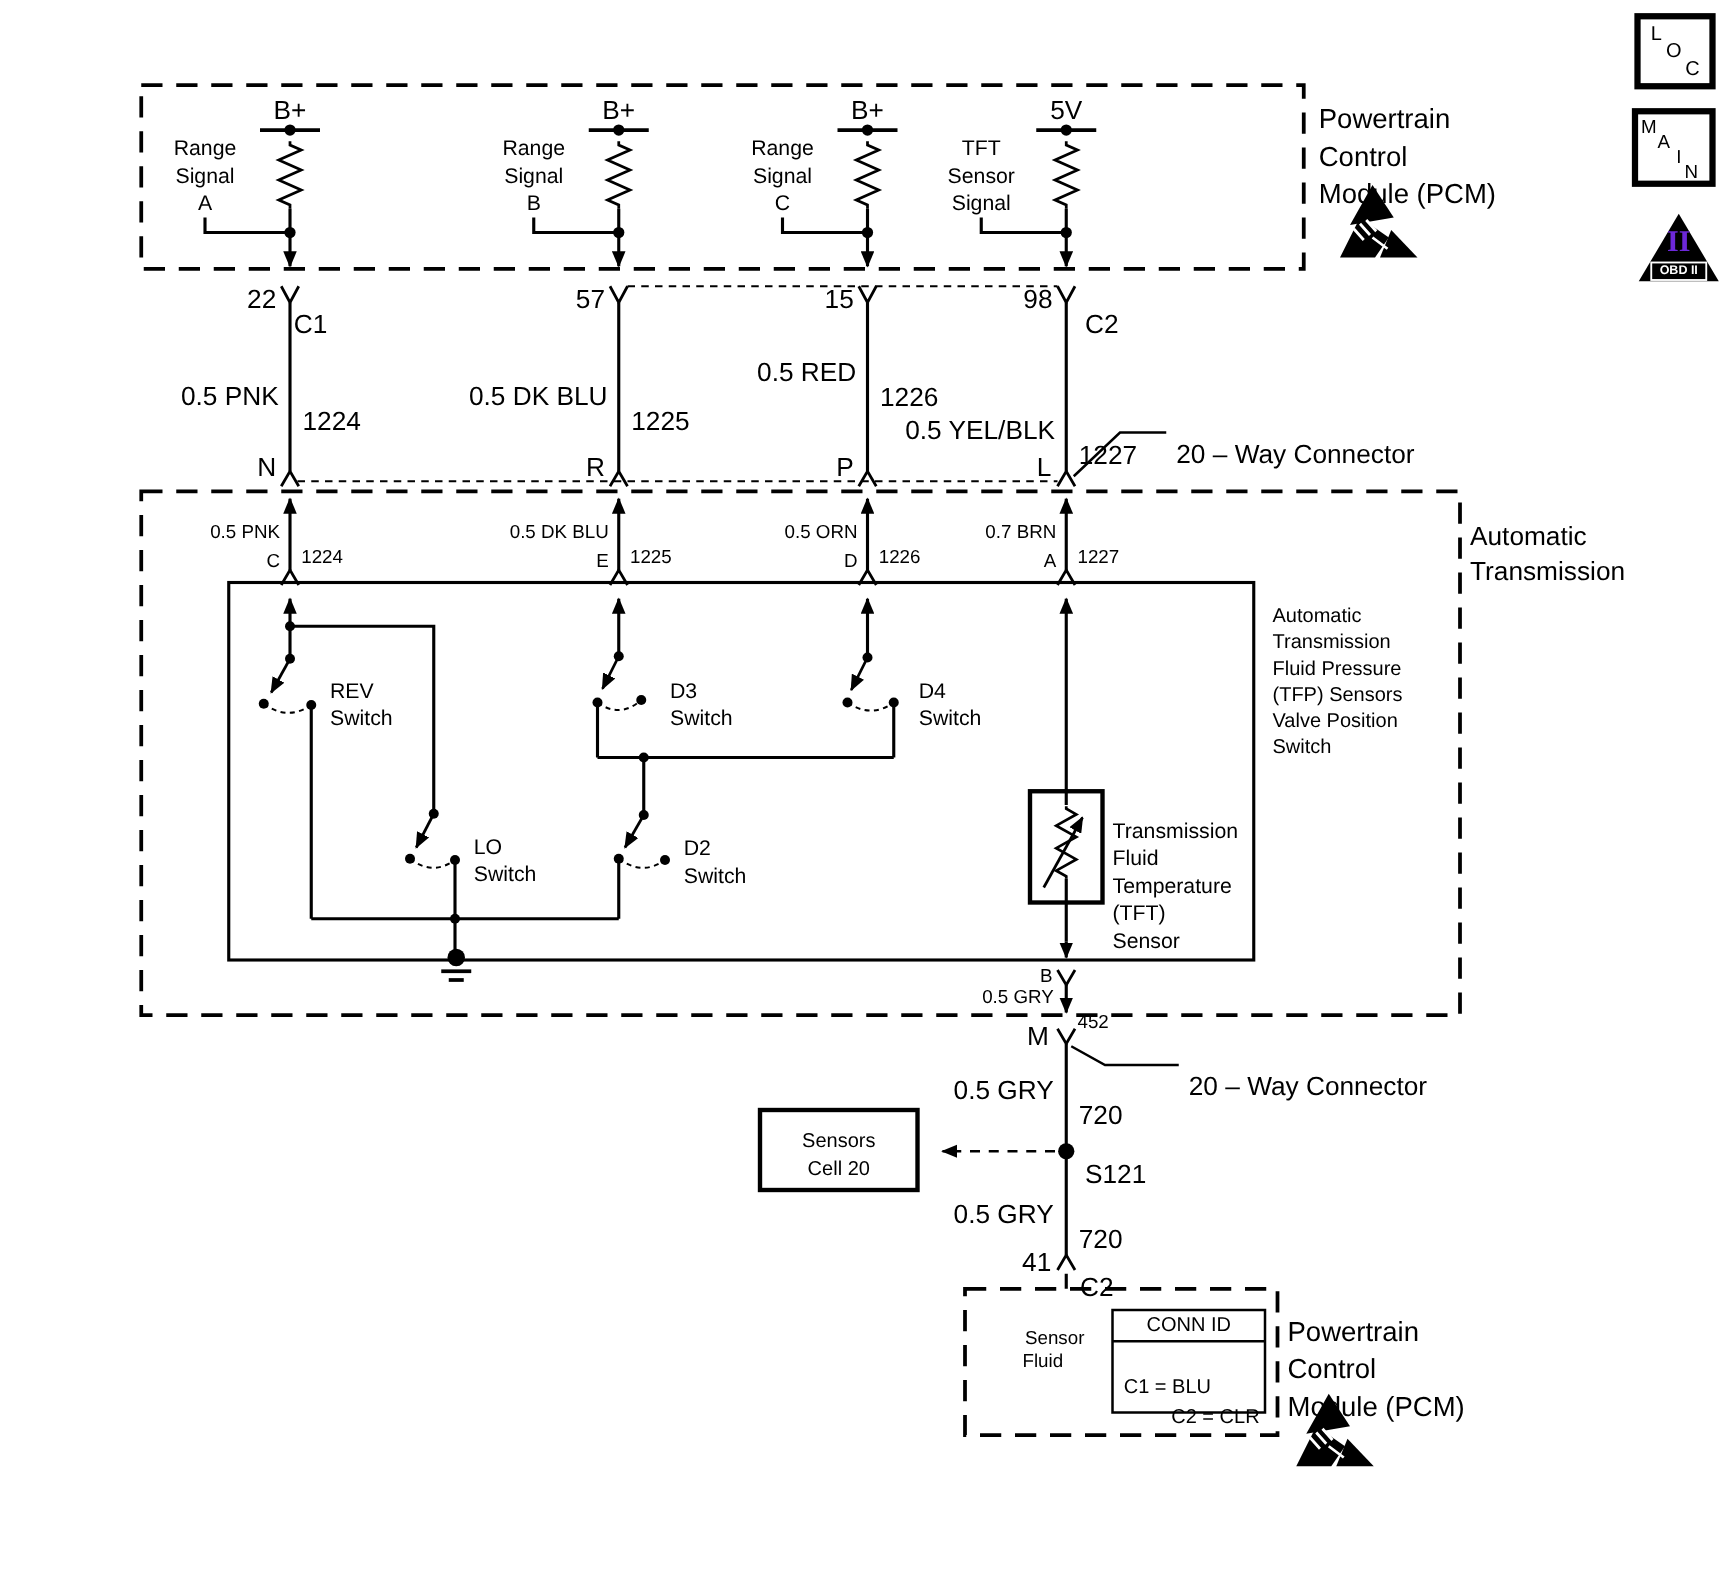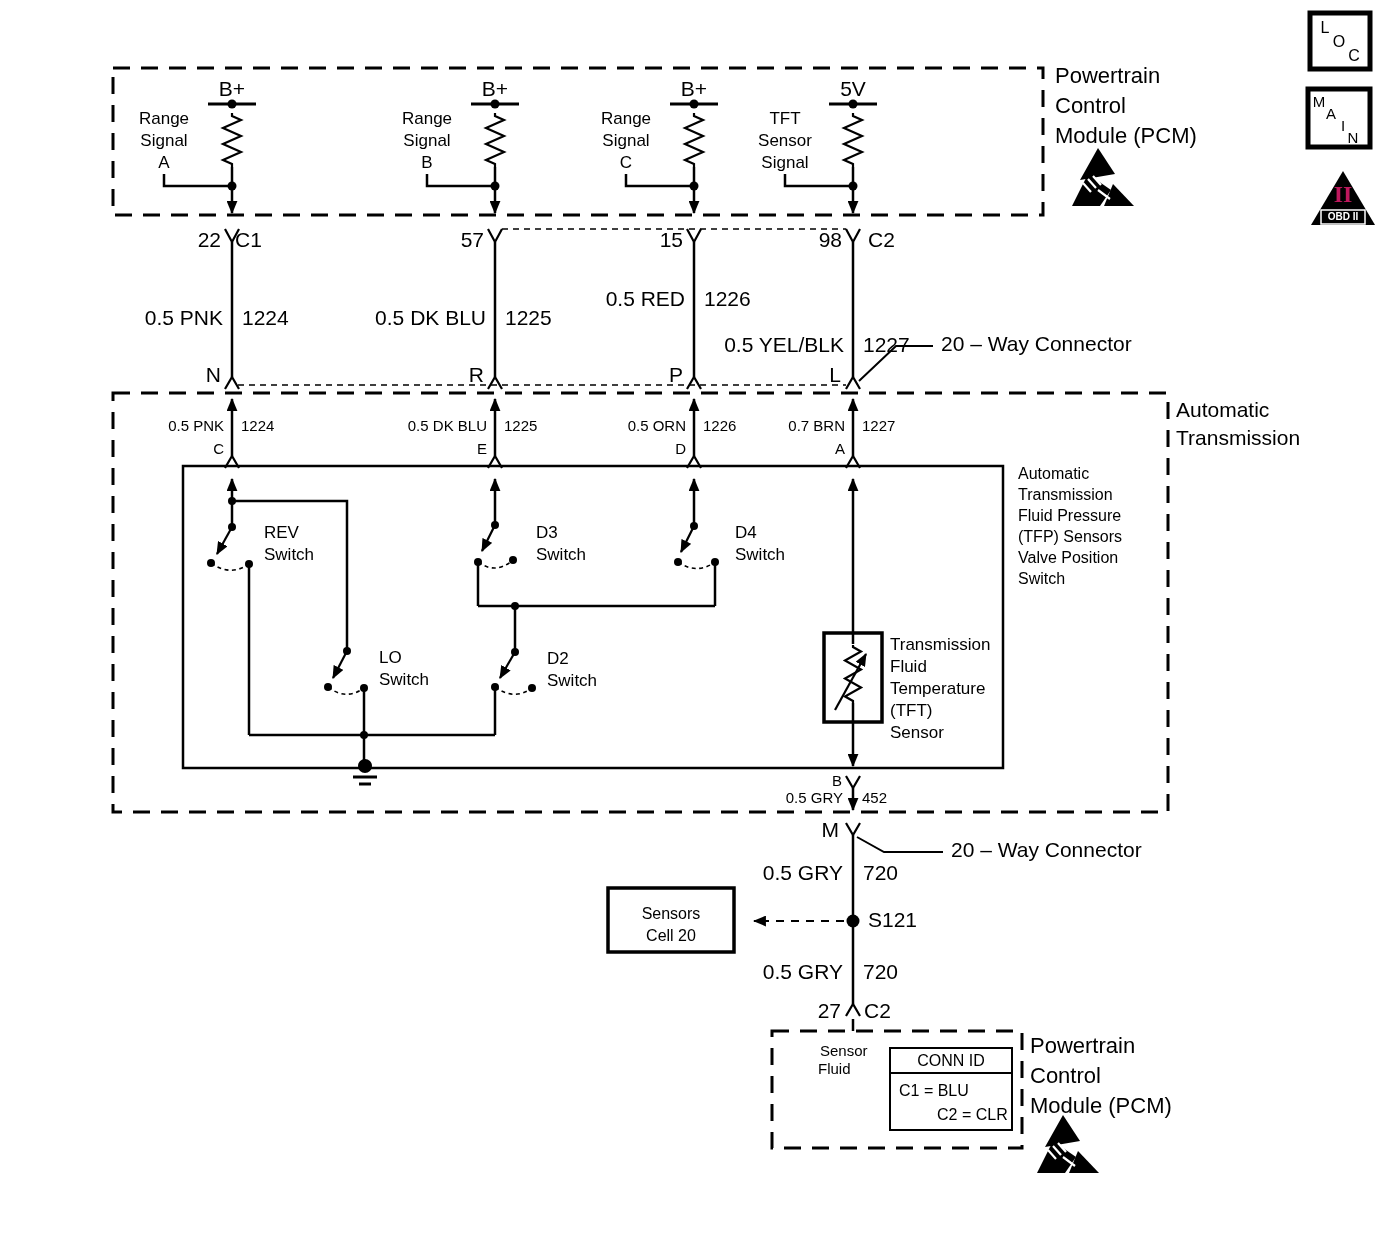--- a/index.html
+++ b/index.html
@@ -11,28 +11,28 @@
   svg .blk{fill:#000;stroke:none;}
   svg .w{stroke-width:2.5;}
   svg .w2{stroke-width:2.2;}
   svg .w3{stroke-width:3;}
   .dashbox{stroke-width:3;stroke-dasharray:17 11;}
   .thindash{stroke-width:1.5;stroke-dasharray:6 5;}
   .arcdash{stroke-width:1.6;stroke-dasharray:4 3.5;}
   .spldash{stroke-width:2;stroke-dasharray:8 7;}
   .t{position:absolute;white-space:nowrap;line-height:1;}
   .ra{transform:translate(-100%,-52%);}
-  .la{transform:translate(0,-52%);}
+  .la{transform:translate(0,-52%);margin-top:20px;}
   .ca{transform:translate(-50%,-52%);}
   .s22{font-size:22px;}
   .s21{font-size:21px;}
   .s17{font-size:17px;}
   .s16{font-size:16px;}
   .s15{font-size:15px;}
-  .obdnum{font-family:"Liberation Serif",serif;font-weight:bold;font-size:24px;color:#be185d;}
+  .obdnum{font-family:"Liberation Serif",serif;font-weight:bold;font-size:24px;color:#6d28d9;}
   .obdlbl{font-size:10px;color:#fff;font-weight:bold;}
 </style>
 </head>
 <body>
 
 <div id="page">
 
 <svg id="wires" width="1383" height="1256" viewBox="0 0 1383 1256">
   <defs>
     <marker id="ah" viewBox="0 0 12 10" refX="11" refY="5" markerWidth="13" markerHeight="11" orient="auto" markerUnits="userSpaceOnUse">
@@ -325,21 +325,21 @@
 
 <span class="t ra s21" style="left:839px;top:830px">M</span>
 <span class="t la s21" style="left:951px;top:850px">20 – Way Connector</span>
 <span class="t ra s21" style="left:843px;top:873px">0.5 GRY</span>
 <span class="t la s21" style="left:863px;top:873px">720</span>
 <span class="t la s21" style="left:868px;top:920px">S121</span>
 <span class="t ca s16" style="left:671px;top:914px">Sensors</span>
 <span class="t ca s16" style="left:671px;top:936px">Cell 20</span>
 <span class="t ra s21" style="left:843px;top:972px">0.5 GRY</span>
 <span class="t la s21" style="left:863px;top:972px">720</span>
-<span class="t ra s21" style="left:841px;top:1011px">27</span>
+<span class="t ra s21" style="left:841px;top:1011px">41</span>
 <span class="t la s21" style="left:864px;top:1011px">C2</span>
 
 <span class="t la s15" style="left:820px;top:1051px">Sensor</span>
 <span class="t la s15" style="left:818px;top:1069px">Fluid</span>
 <span class="t ca s16" style="left:951px;top:1061px">CONN ID</span>
 <span class="t la s16" style="left:899px;top:1091px">C1 = BLU</span>
 <span class="t la s16" style="left:937px;top:1115px">C2 = CLR</span>
 <span class="t la s22" style="left:1030px;top:1046px">Powertrain</span>
 <span class="t la s22" style="left:1030px;top:1076px">Control</span>
 <span class="t la s22" style="left:1030px;top:1106px">Module (PCM)</span>

